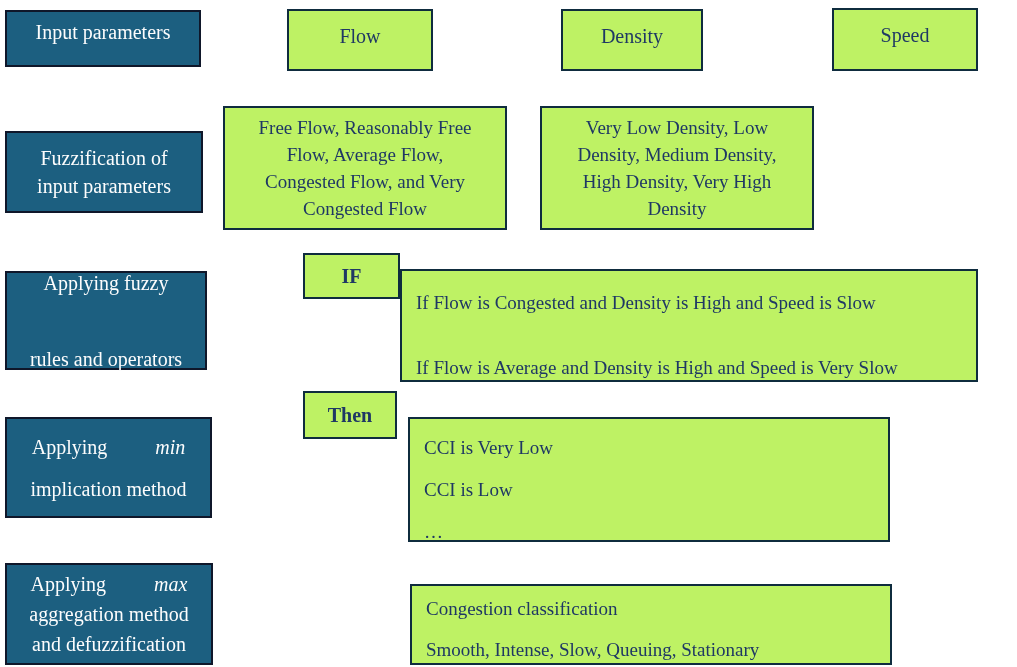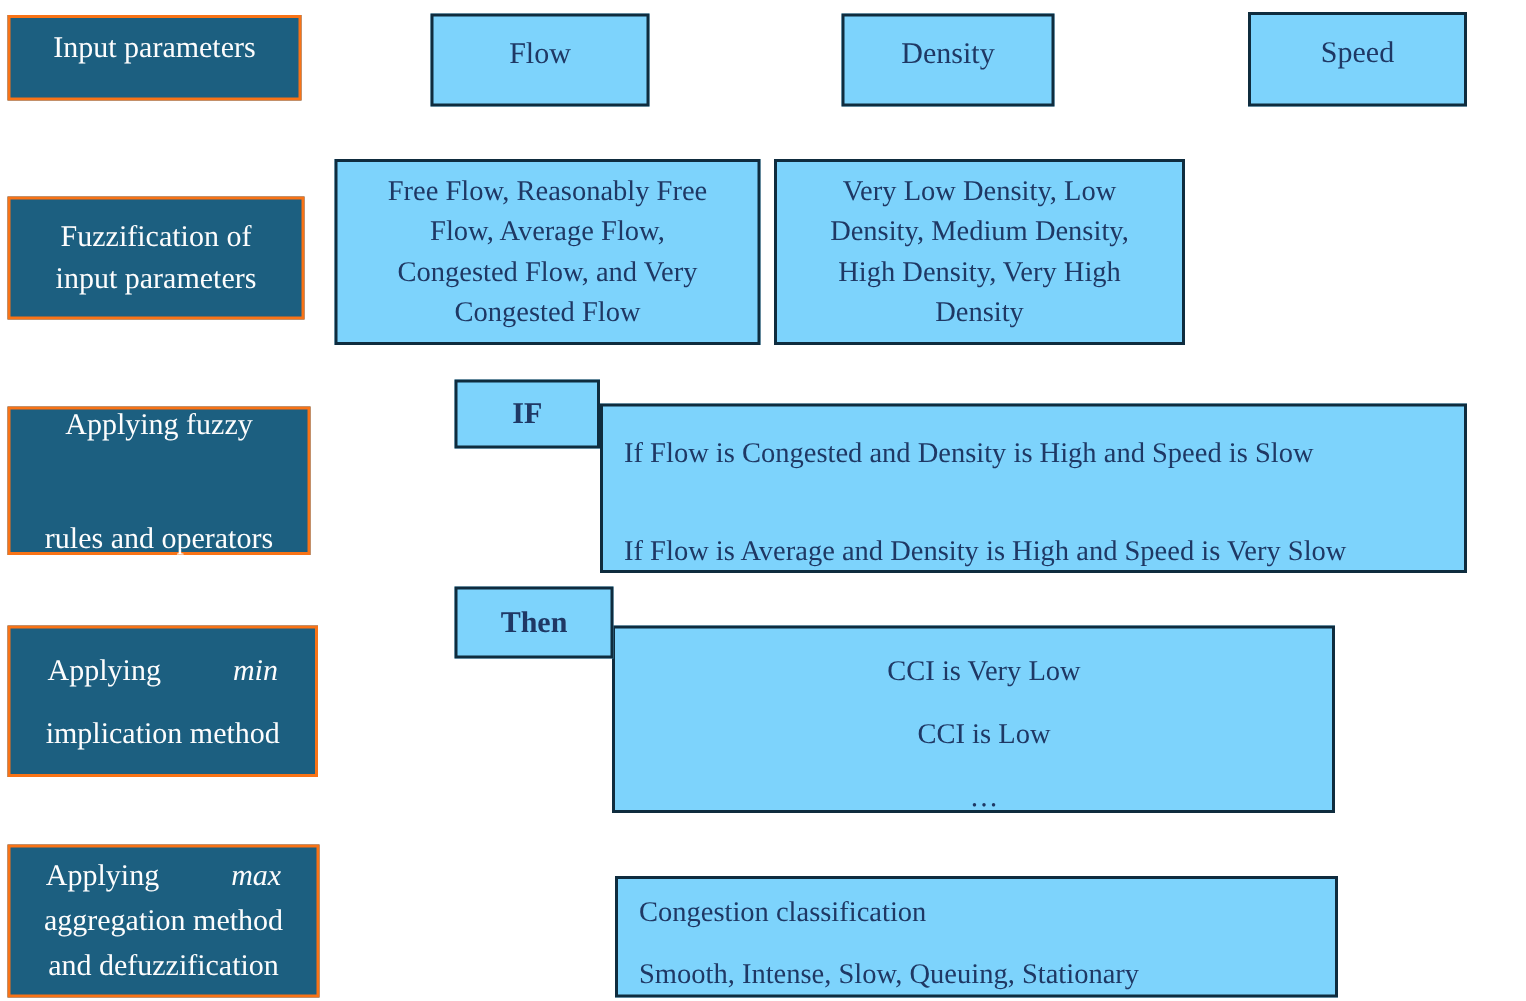--- a/index.html
+++ b/index.html
@@ -15,27 +15,27 @@
     position: absolute;
     box-sizing: border-box;
     display: flex;
     flex-direction: column;
     align-items: center;
     justify-content: center;
     text-align: center;
   }
   .teal {
     background: #1c5f80;
-    border: 2px solid #f97316;
+    border: 2px solid #0f172a;
     color: #fdfdfd;
     font-size: 20px;
     line-height: 28px;
   }
   .gray {
-    background: #7dd3fc;
+    background: #bef264;
     border: 2px solid #0f2c3e;
     color: #1f3864;
   }
   .title { font-size: 20px; padding-bottom: 8px; }
   .desc  { font-size: 19px; line-height: 27px; }
   .keyword { font-size: 20px; font-weight: bold; }
   .list {
     align-items: flex-start;
     justify-content: flex-start;
     text-align: left;
@@ -94,42 +94,42 @@
     <div>Speed</div>
   </div>
 
   <div class="box gray desc" style="left:223px; top:106px; width:284px; height:124px;">
     <div>Free Flow, Reasonably Free</div>
     <div>Flow, Average Flow,</div>
     <div>Congested Flow, and Very</div>
     <div>Congested Flow</div>
   </div>
 
-  <div class="box gray desc" style="left:516px; top:106px; width:274px; height:124px;justify-content:center;">
+  <div class="box gray desc" style="left:540px; top:106px; width:274px; height:124px;justify-content:center;">
     <div>Very Low Density, Low</div>
     <div>Density, Medium Density,</div>
     <div>High Density, Very High</div>
     <div>Density</div>
   </div>
 
 
   <div class="box gray keyword front" style="left:303px; top:253px; width:97px; height:46px;">
     <div>IF</div>
   </div>
 
   <div class="box gray list rules-list back" style="left:400px; top:269px; width:578px; height:113px;">
     <div>If Flow is Congested and Density is High and Speed is Slow</div>
     <div>If Flow is Average and Density is High and Speed is Very Slow</div>
   </div>
 
-  <div class="box gray keyword front" style="left:303px; top:391px; width:106px; height:48px;">
+  <div class="box gray keyword front" style="left:303px; top:391px; width:94px; height:48px;">
     <div>Then</div>
   </div>
 
-  <div class="box gray list results-list back" style="left:408px; top:417px; width:482px; height:125px;align-items:center;">
+  <div class="box gray list results-list back" style="left:408px; top:417px; width:482px; height:125px;">
     <div>CCI is Very Low</div>
     <div>CCI is Low</div>
     <div>…</div>
   </div>
 
   <div class="box gray list output-list" style="left:410px; top:584px; width:482px; height:81px;">
     <div>Congestion classification</div>
     <div>Smooth, Intense, Slow, Queuing, Stationary</div>
   </div>
 

